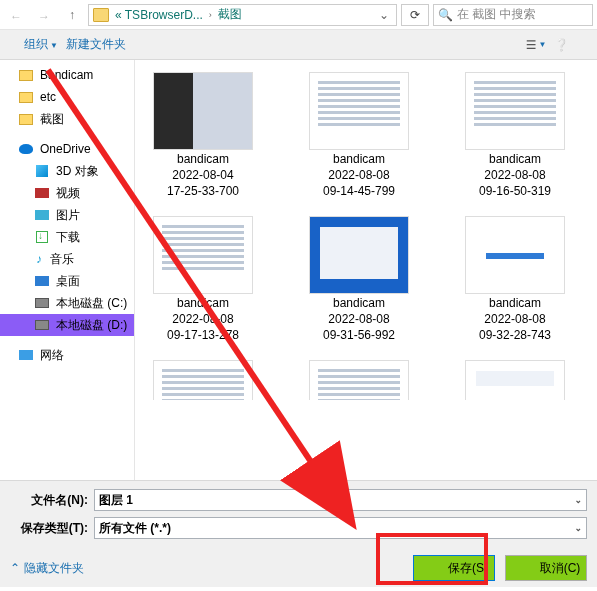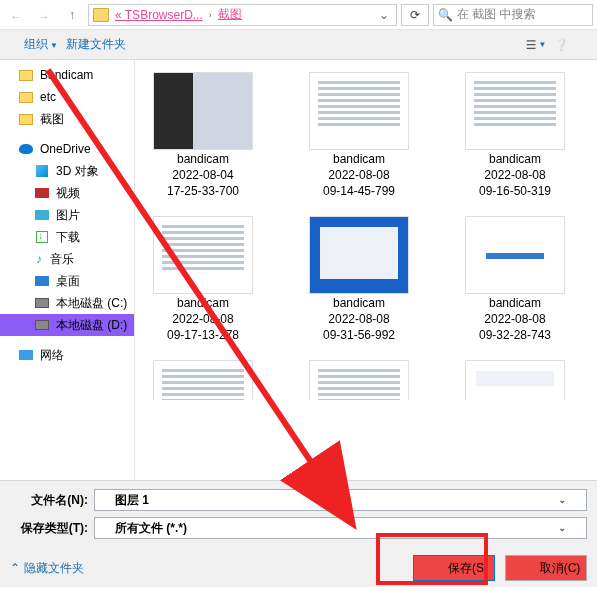--- a/index.html
+++ b/index.html
@@ -3,21 +3,21 @@
 <meta charset="utf-8">
 <style>
 * { box-sizing: border-box; margin: 0; padding: 0; font-family: "Segoe UI", "Microsoft YaHei", sans-serif; font-size: 12px; }
 body { width: 597px; height: 591px; background: #fff; position: relative; overflow: hidden; }
 
 .addr-bar { height: 30px; display: flex; align-items: center; border-bottom: 1px solid #e5e5e5; padding: 0 4px; gap: 4px; }
 .nav-btn { width: 24px; height: 24px; display: flex; align-items: center; justify-content: center; color: #666; }
 .nav-btn.disabled { color: #bbb; }
 .path-box { flex: 1; height: 22px; border: 1px solid #ccc; background: #fff; display: flex; align-items: center; padding: 0 4px; gap: 2px; }
 .folder-ico { width: 16px; height: 14px; background: #f8d775; border: 1px solid #d4a935; border-radius: 1px; }
-.crumb { padding: 0 4px; color: #ec4899; text-decoration: underline; }
+.crumb { padding: 0 4px; color: #0f766e; }
 .sep { color: #666; font-size: 9px; }
 .path-drop { width: 16px; text-align: center; color: #666; }
 .refresh-box { width: 28px; height: 22px; border: 1px solid #ccc; display: flex; align-items: center; justify-content: center; color: #444; }
 .search-box { width: 160px; height: 22px; border: 1px solid #ccc; display: flex; align-items: center; padding: 0 4px; color: #888; gap: 4px; }
 
 .toolbar { height: 30px; background: #f0f0f0; border-bottom: 1px solid #d9d9d9; display: flex; align-items: center; padding: 0 24px; gap: 8px; }
 .tool-lbl { color: #1a6fb0; }
 .tool-drop { color: #1a6fb0; font-size: 8px; margin-left: 2px; }
 .tool-right { margin-left: auto; display: flex; gap: 4px; }
 .tool-ico { width: 22px; height: 22px; display: flex; align-items: center; justify-content: center; color: #555; }
@@ -52,26 +52,26 @@
 .thumb.win { background: linear-gradient(#1862c7,#1862c7); }
 .thumb.win::after { content:""; position:absolute; left:10px; top:10px; right:10px; bottom:14px; background:#eef2f8; }
 .thumb.white { background:#fff; }
 .thumb.white .bar { position:absolute; left:20px; right:20px; top:36px; height:6px; background:#2f7bd6; }
 .thumb.part { background:#fff; border-bottom:none; height:40px; }
 .fn { text-align: center; line-height: 14px; word-break: break-all; }
 
 .bottom { border-top: 1px solid #d9d9d9; background: #f0f0f0; padding: 8px 10px 6px; }
 .row { display: flex; align-items: center; margin-bottom: 6px; gap: 6px; font-weight: bold; }
 .row-lbl { width: 78px; text-align: right; }
-.row-input { flex: 1; height: 22px; border: 1px solid #aab0b7; background: #fff; padding: 0 20px; display: flex; align-items: center; justify-content: space-between; }
+.row-input { flex: 1; height: 22px; border: 1px solid #aab0b7; background: #fff; padding: 0 4px; display: flex; align-items: center; justify-content: space-between; }
 .inp-drop { color: #555; font-size: 9px; }
 .btn-row { display: flex; align-items: center; padding-top: 10px; }
 .hide-lbl { color: #1a6fb0; display: flex; align-items: center; gap: 4px; }
 .actions { margin-left: auto; display: flex; gap: 10px; }
-.btn { width: 82px; height: 26px; border: 1px solid #adadad; background: #ef4444; display: flex; align-items: center; justify-content: center; padding-left: 28px; }
+.btn { width: 82px; height: 26px; border: 1px solid #adadad; background: #84cc16; display: flex; align-items: center; justify-content: center; padding-left: 28px; }
 .btn.save { border: 1px solid #0078d7; }
 
 .red-box { position: absolute; border: 4px solid #e22; pointer-events: none; }
 .red-arrow { position: absolute; pointer-events: none; }
 </style>
 </head>
 <body>
 
 <div class="addr-bar">
   <div class="nav-btn disabled">←</div>

